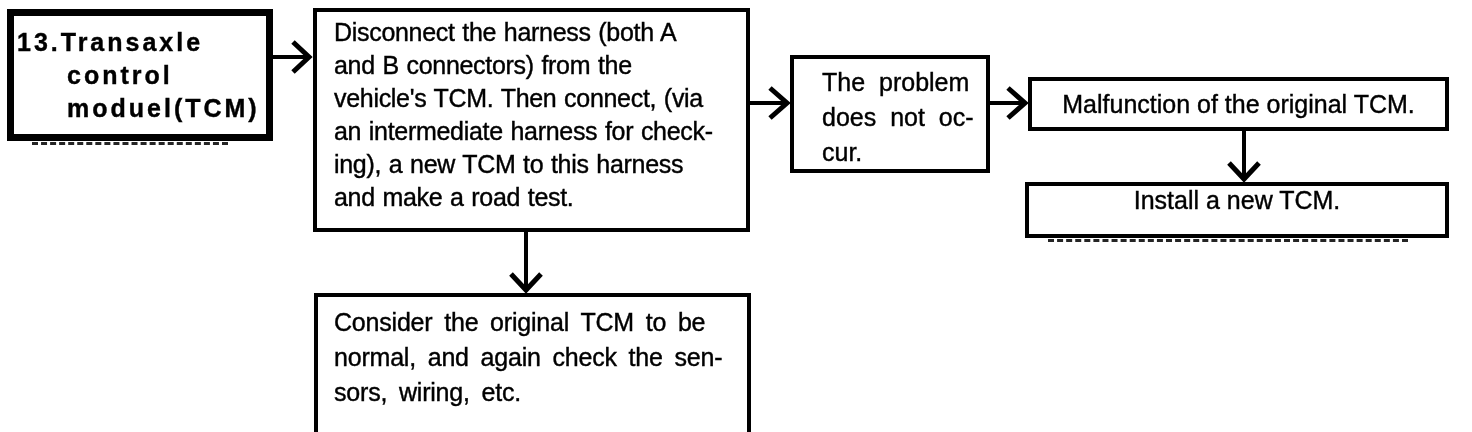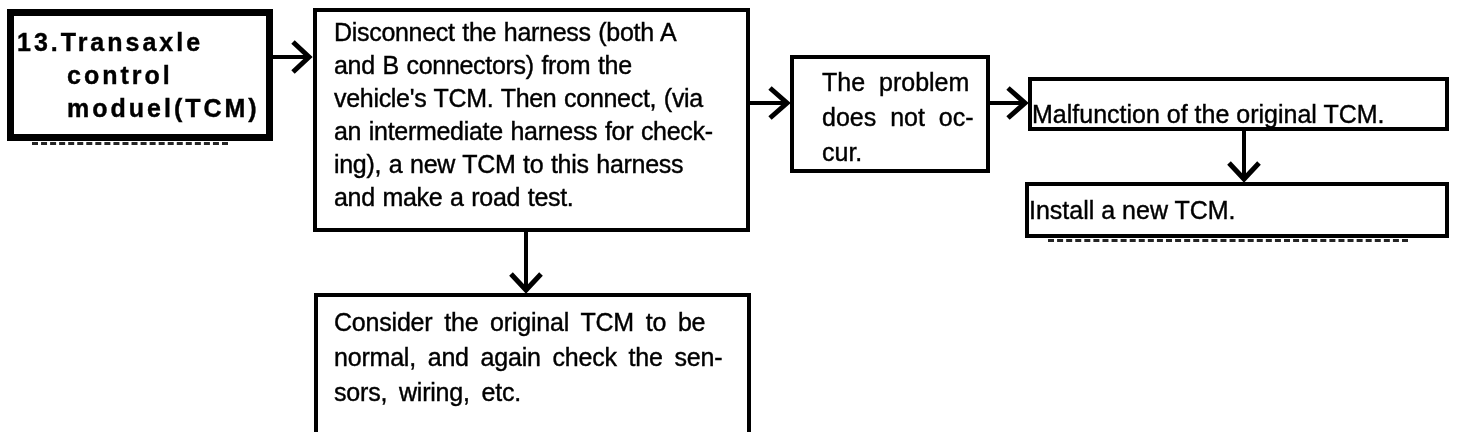--- a/index.html
+++ b/index.html
@@ -29,25 +29,25 @@
     left:313px; top:8px; width:437px; height:224px;
     line-height:33px; padding:4px 2px 4px 17px;
     letter-spacing:-0.3px; word-spacing:1px;
   }
   .box.result {
     left:790px; top:55px; width:200px; height:118px;
     line-height:35px; padding:6px 0 0 28px; word-spacing:7px;
   }
   .box.malfunction {
     left:1028px; top:77px; width:421px; height:54px;
-    padding-top:19px;
+    text-align:center; padding-top:9px;
   }
   .box.install {
     left:1025px; top:182px; width:424px; height:56px;
-    padding-top:10px;
+    text-align:center; 
   }
   .box.consider {
     left:314px; top:293px; width:437px; height:169px;
     line-height:35px; padding:8px 0 0 16px;
     letter-spacing:-0.2px; word-spacing:5px;
   }
   .smudge { position:absolute; height:0; border-top:3px dashed var(--ink); opacity:0.85; }
   .smudge.s1 { left:32px;  top:142px; width:196px; }
   .smudge.s2 { left:1048px; top:239px; width:360px; }
 </style>

